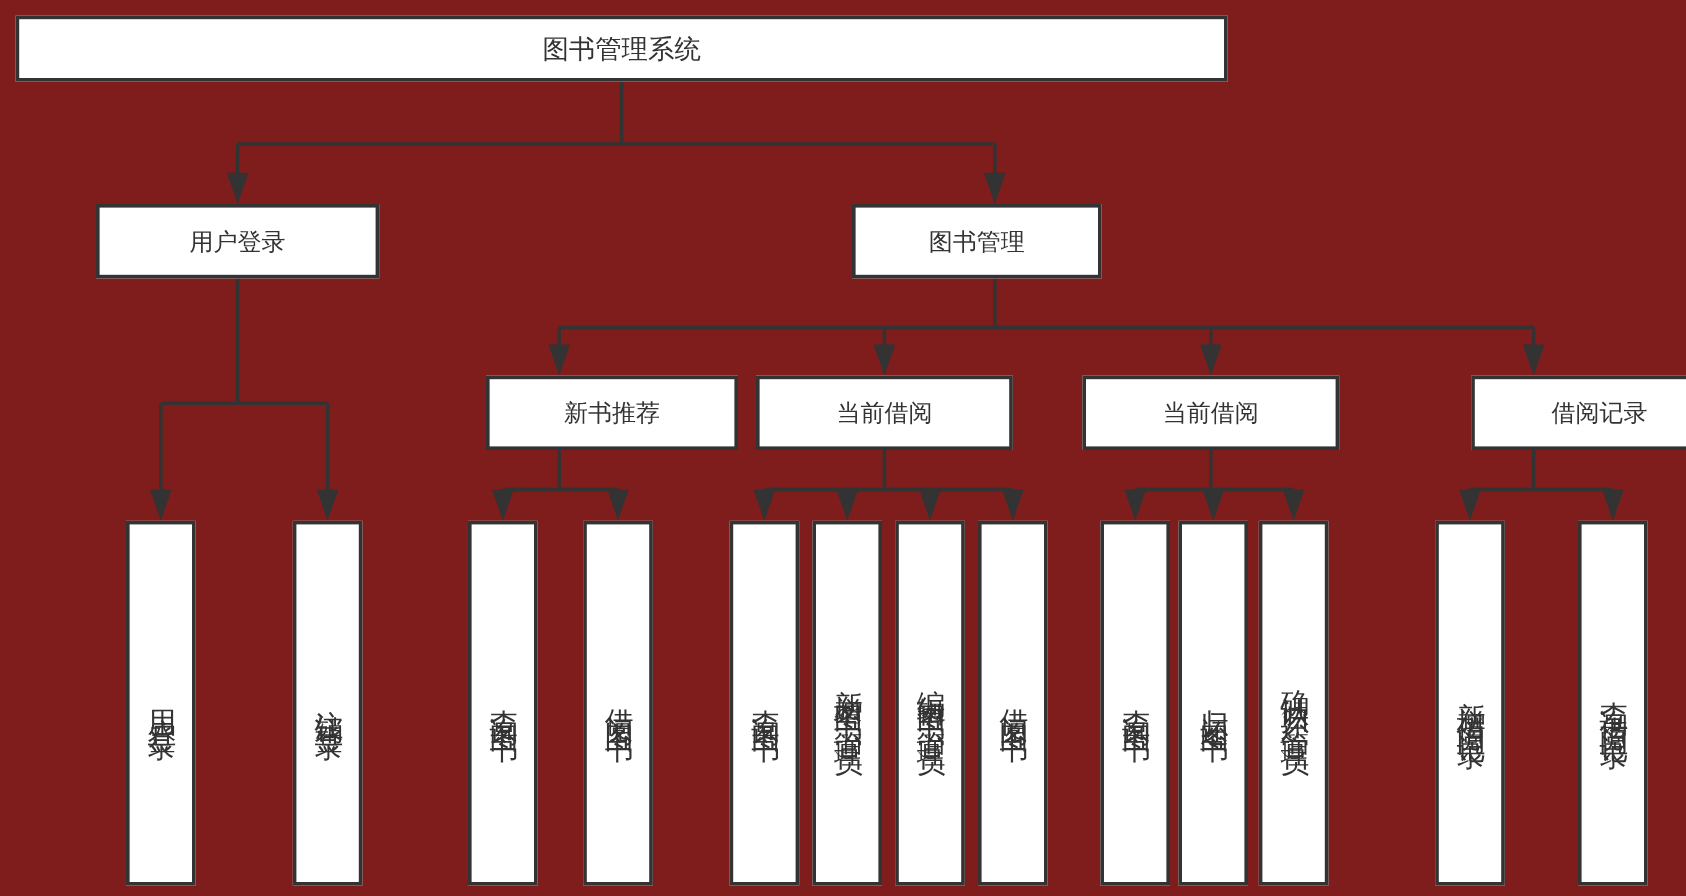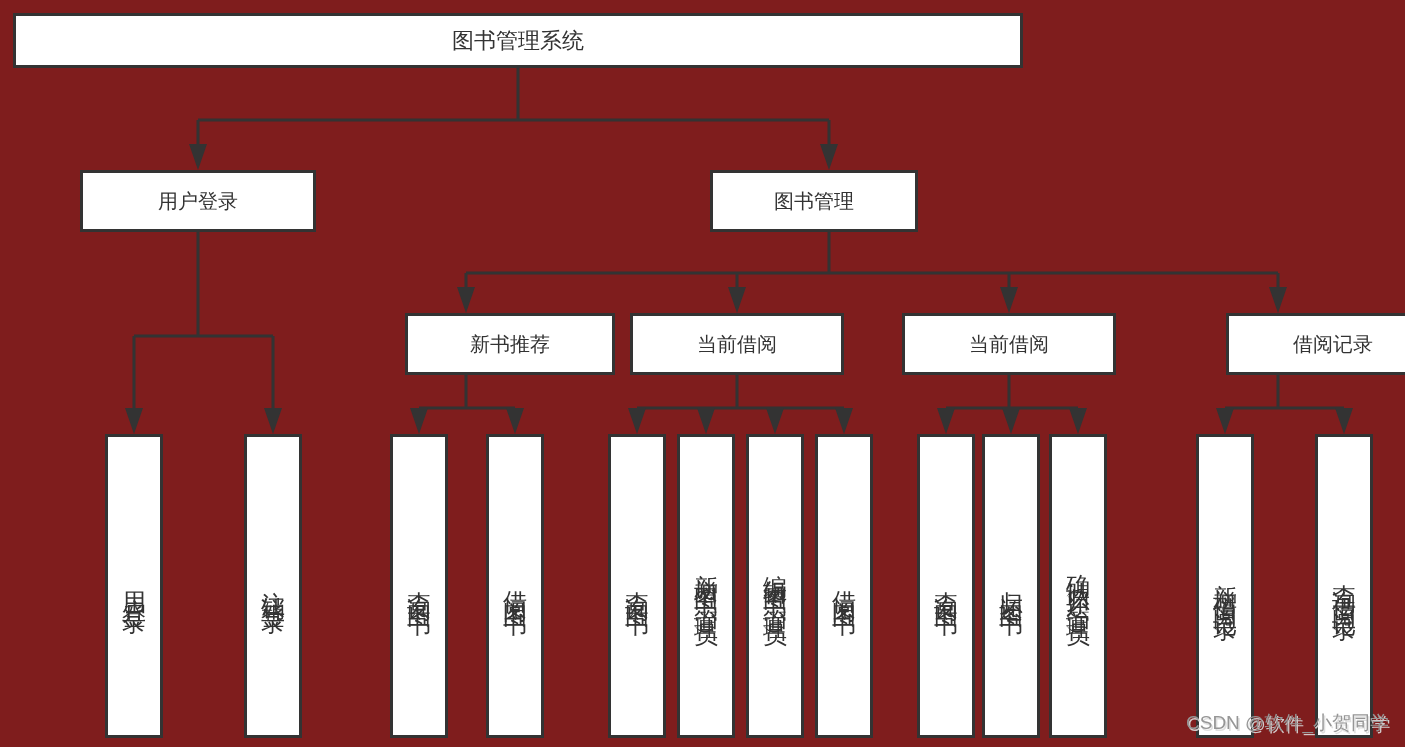--- a/index.html
+++ b/index.html
@@ -108,15 +108,14 @@
   <div class="box leaf" style="left:746px;">编辑图书（管理员）</div>
   <div class="box leaf" style="left:815px;">借阅图书</div>
 
   <div class="box leaf" style="left:917px;">查询图书</div>
   <div class="box leaf" style="left:982px;">归还图书</div>
   <div class="box leaf" style="left:1049px;">确认归还（管理员）</div>
 
   <div class="box leaf" style="left:1196px;">新增借阅记录</div>
   <div class="box leaf" style="left:1315px;">查询借阅记录</div>
 
-  <div class="watermark">CSDN @软件_小贺同学</div>
 
 </div>
 
 </body></html>

